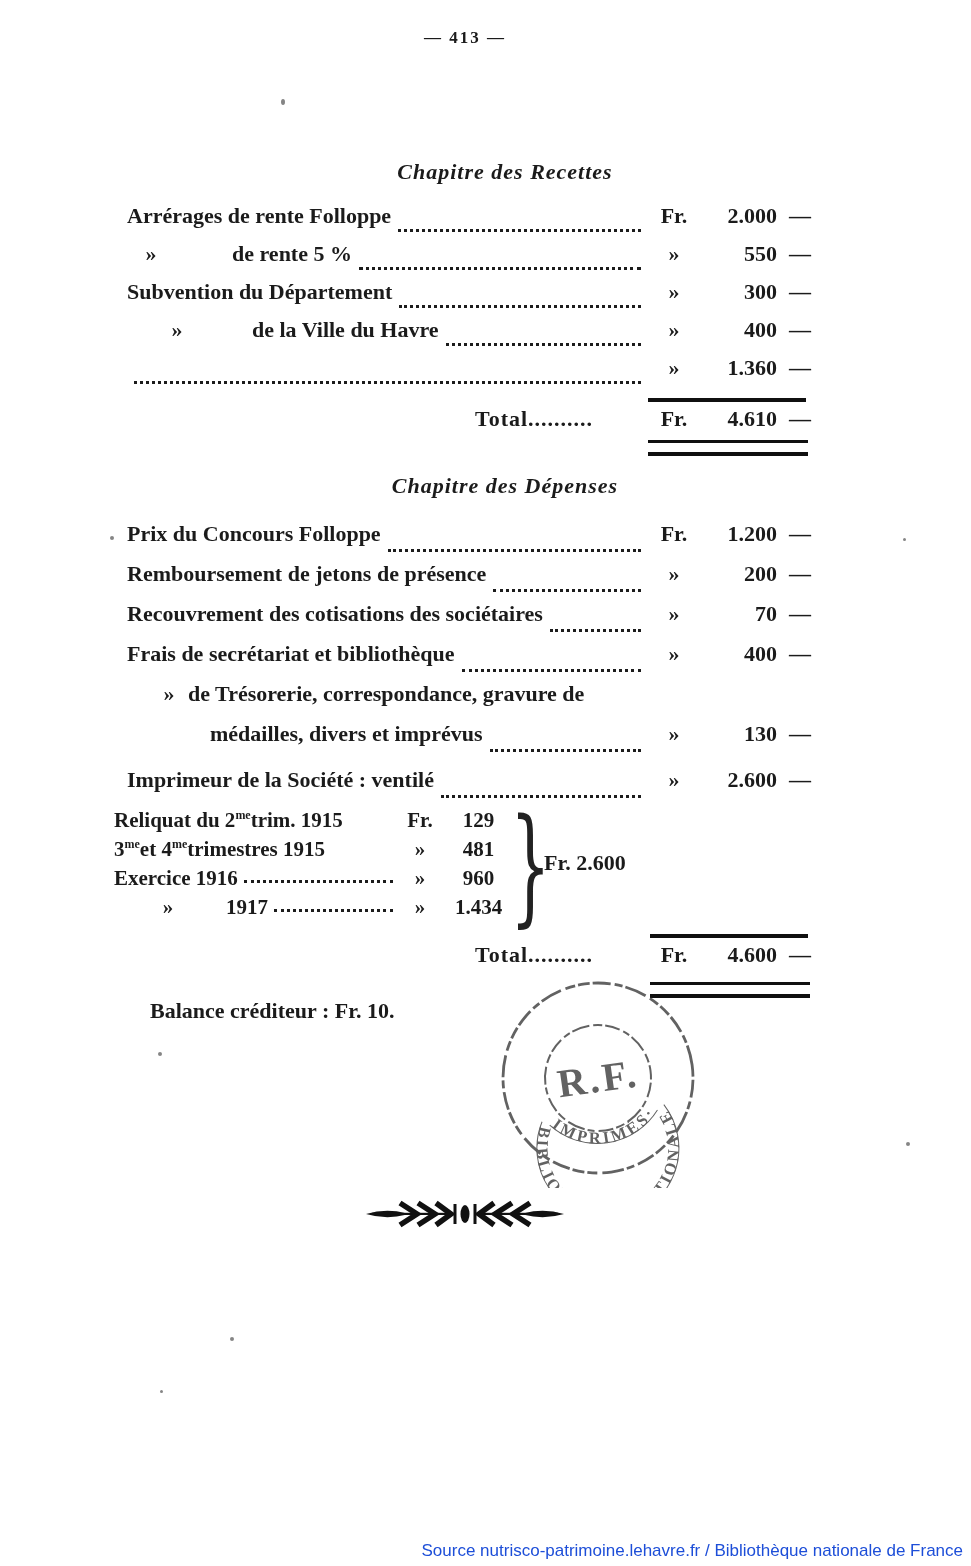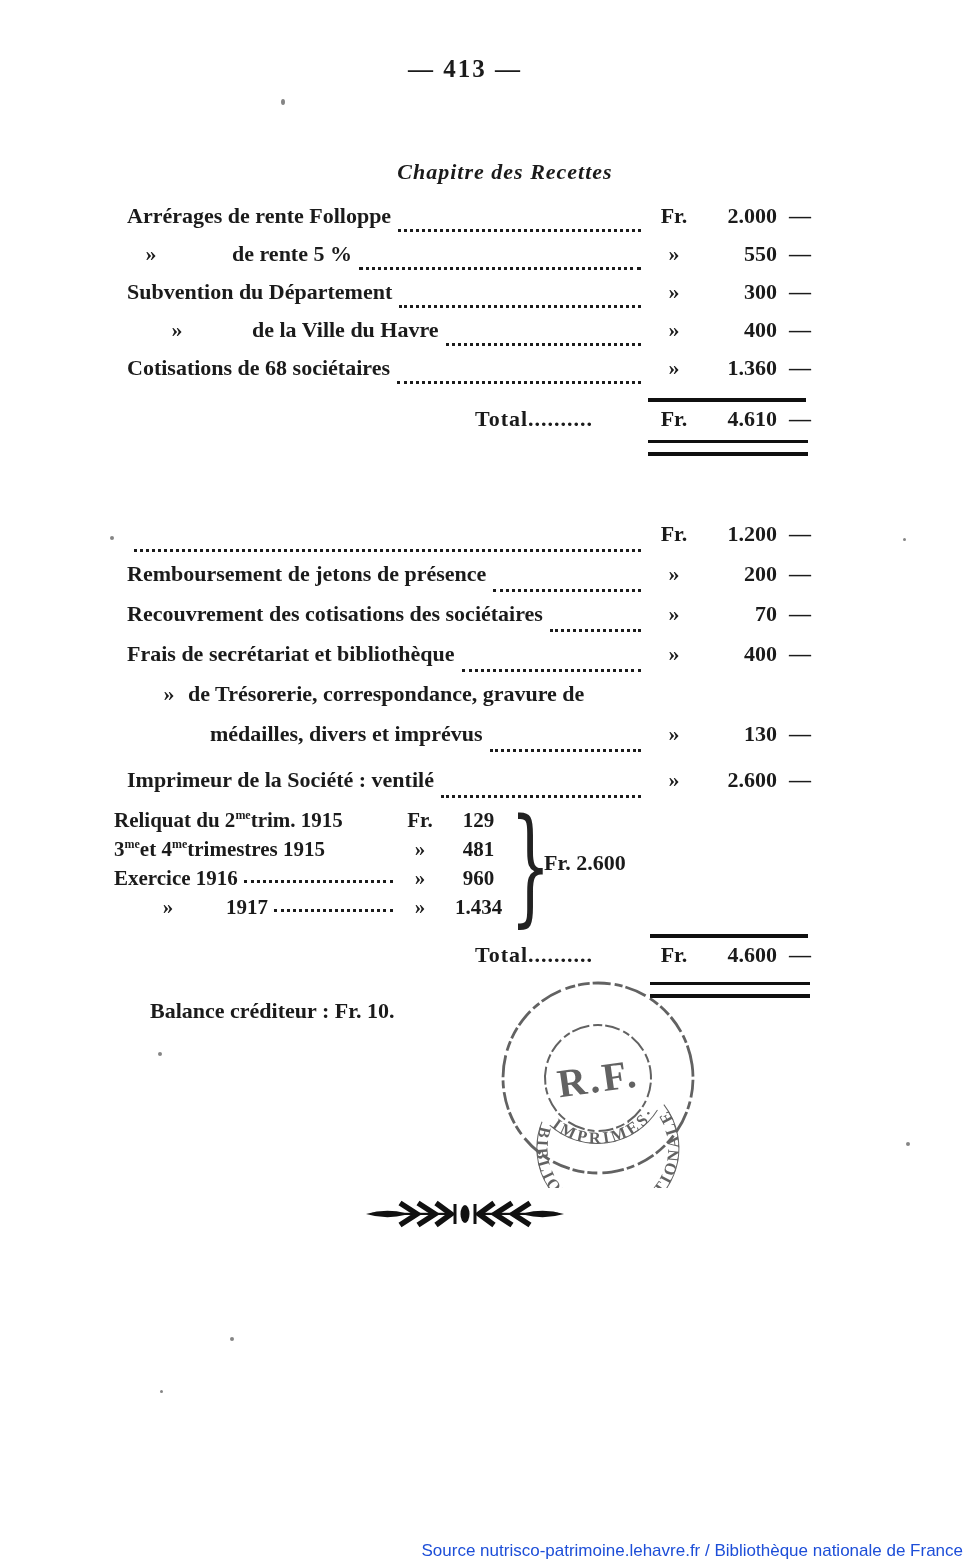--- a/index.html
+++ b/index.html
@@ -6,21 +6,21 @@
   .page{
     position:relative;
     width:971px;height:1566px;
     background:#ffffff;
     overflow:hidden;
     font-family:"Liberation Serif","DejaVu Serif",serif;
     color:#1b1b1b;
   }
   
   .centered{position:absolute;left:0;width:930px;text-align:center;}
-  .page-number{top:55px;font-size:25px;font-weight:700;letter-spacing:2px;}
+  .page-number{top:28px;font-size:17px;font-weight:700;letter-spacing:2px;}
   .doc-title{top:104px;font-size:26px;font-weight:700;letter-spacing:1px;}
   .chapter{font-size:22px;font-weight:700;font-style:italic;letter-spacing:1px;padding-left:40px;}
   .chapter.recettes{top:159px;}
   .chapter.depenses{top:473px;}
   
   .rows{position:absolute;left:127px;width:684px;}
   .rows.recettes{top:203px;}
   .rows.depenses{top:521px;}
   .row{display:flex;align-items:baseline;height:38px;font-size:22px;font-weight:700;}
   .rows.depenses .row{height:40px;}
@@ -108,41 +108,42 @@
     </div>
     <div class="row ind-b">
       <span class="r-ditto">»</span>
       <span class="label">de la Ville du Havre</span>
       <span class="leader"></span>
       <span class="cur">»</span>
       <span class="amt">400</span>
       <span class="dash">—</span>
     </div>
     <div class="row">
-      <span class="label">Cotisations de 68 sociétaires</span>
       <span class="leader"></span>
       <span class="cur">»</span>
       <span class="amt">1.360</span>
       <span class="dash">—</span>
     </div>
   </div>
 
   <div class="rule-single" style="left:648px;top:398px;width:158px;"></div>
   <div class="total-row" style="top:406px;">
     <span class="tlabel">Total..........</span>
     <span class="fill"></span>
     <span class="cur">Fr.</span>
     <span class="amt">4.610</span>
     <span class="dash">—</span>
   </div>
   <div class="rule-double" style="left:648px;top:440px;width:160px;"></div>
 
+  <div class="centered chapter depenses">Chapitre des Dépenses</div>
 
   <div class="rows depenses">
     <div class="row">
+      <span class="label">Prix du Concours Folloppe</span>
       <span class="leader"></span>
       <span class="cur">Fr.</span>
       <span class="amt">1.200</span>
       <span class="dash">—</span>
     </div>
     <div class="row">
       <span class="label">Remboursement de jetons de présence</span>
       <span class="leader"></span>
       <span class="cur">»</span>
       <span class="amt">200</span>

